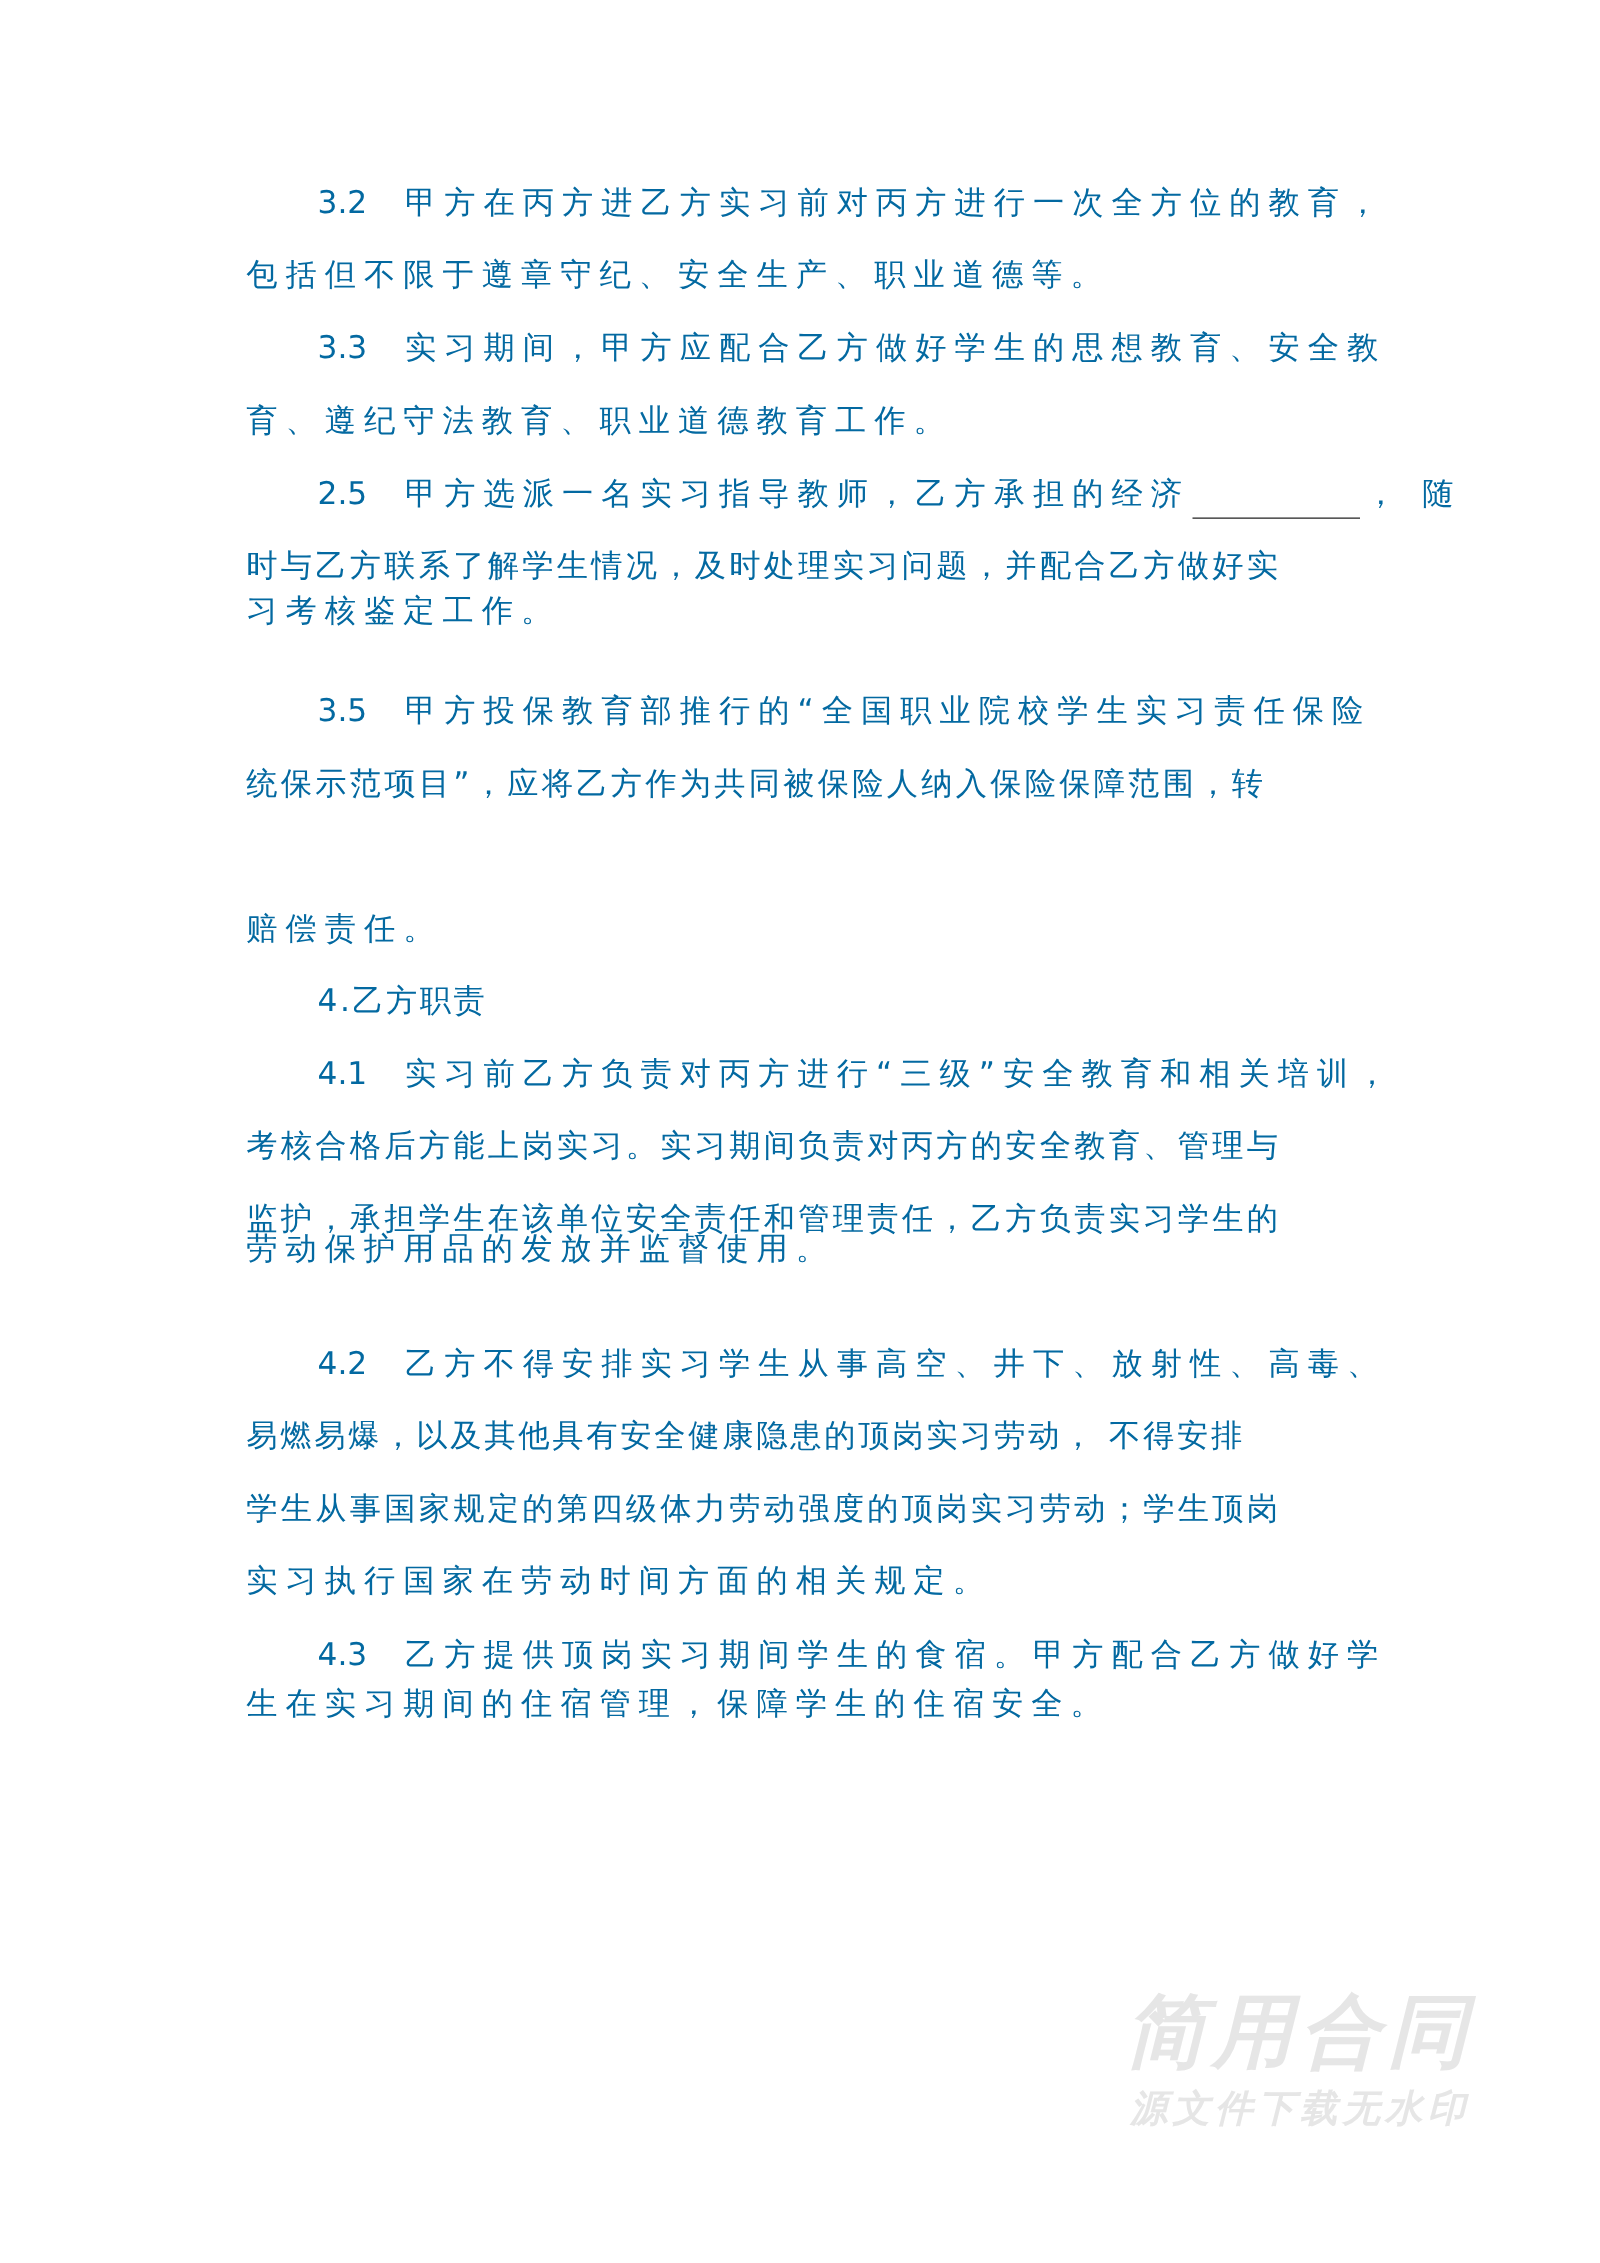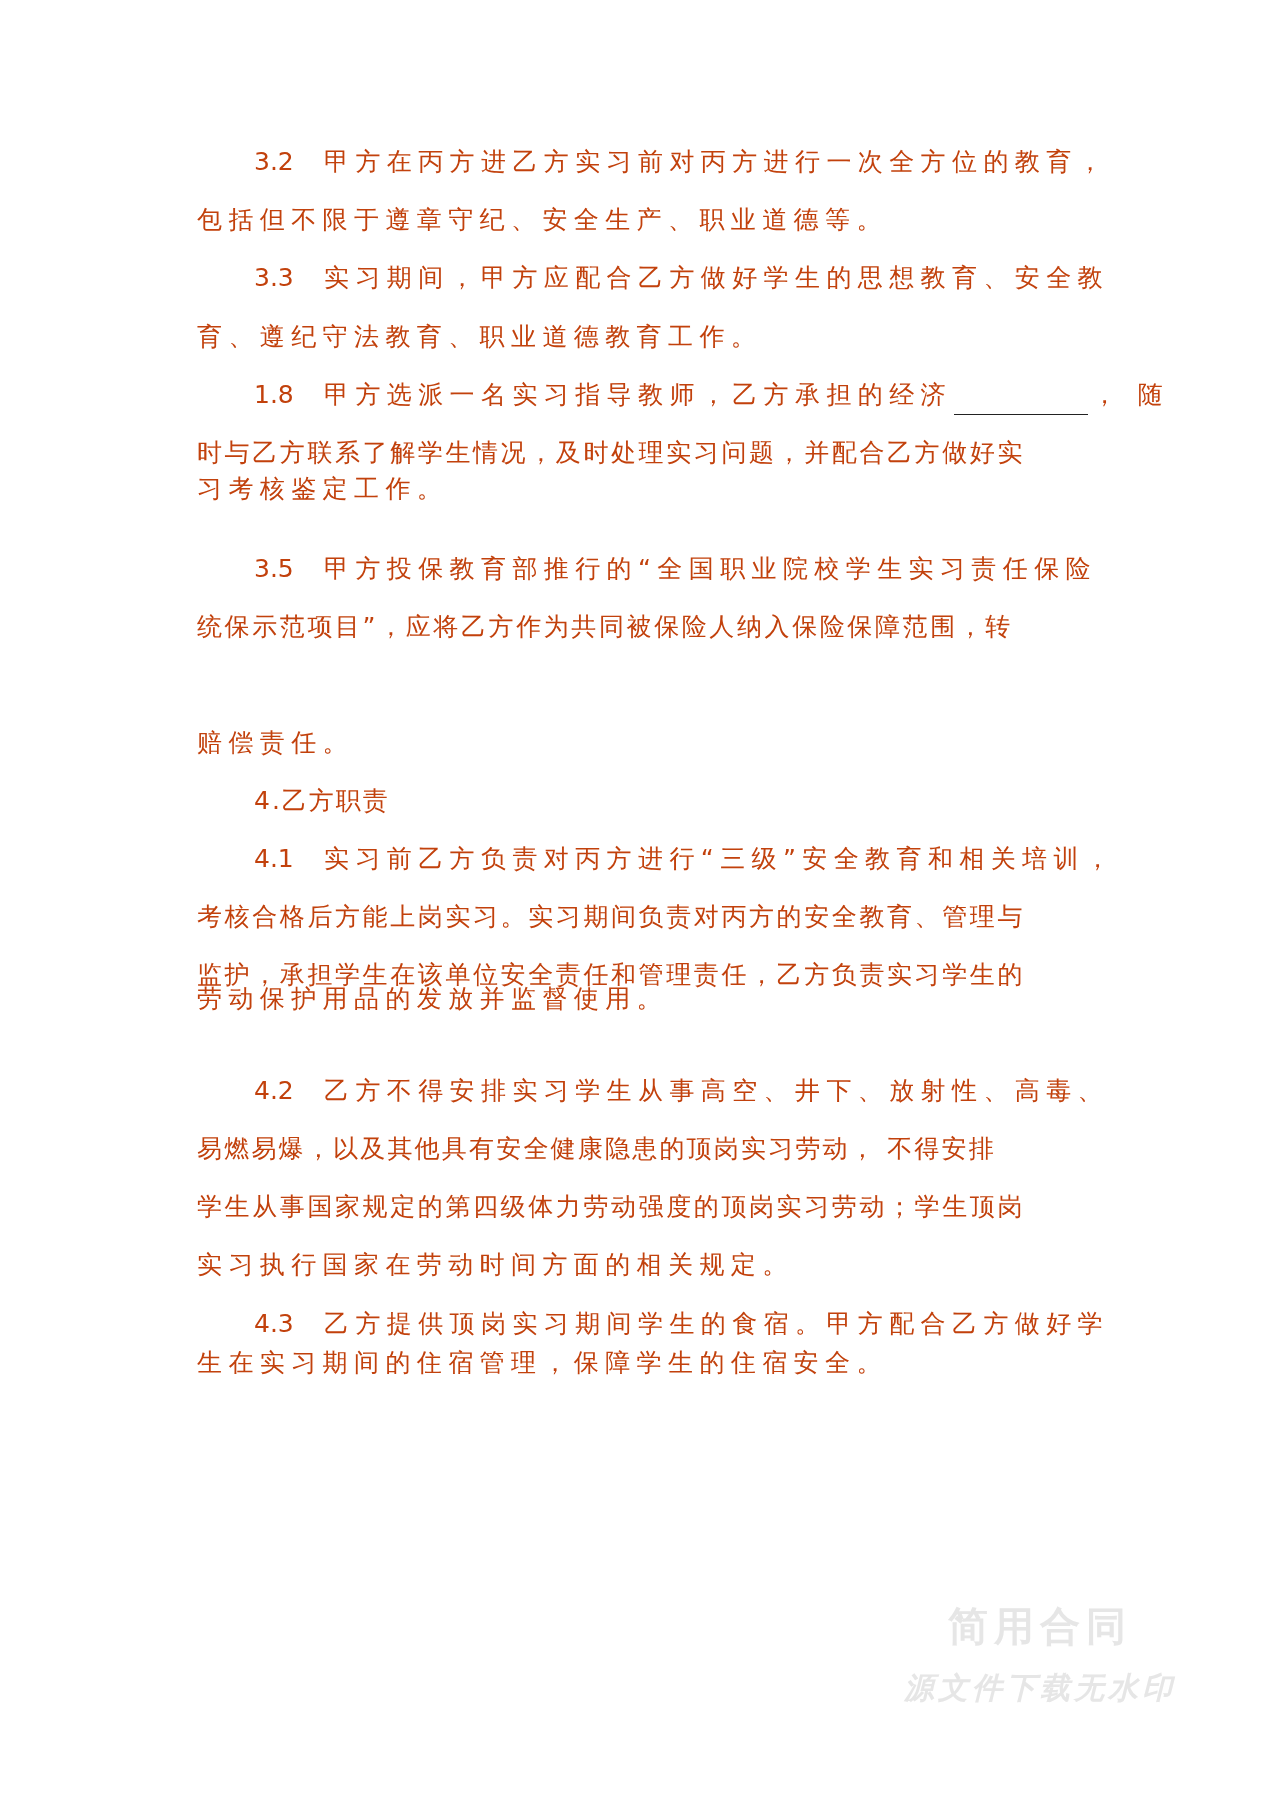--- a/index.html
+++ b/index.html
@@ -24,21 +24,21 @@
   }
   .line {
     position: absolute;
     left: 197px;
     width: 900px;
     height: 40px;
     font-size: 25px;
     line-height: 40px;
     letter-spacing: 6.4px;
     white-space: nowrap;
-    color: #c2410c;
+    color: #0369a1;
   }
   .line.indent { left: 254px; }
   .num {
     display: inline-block;
     width: 70px;
     letter-spacing: 0;
   }
   .blank {
     display: inline-block;
     width: 134px;
@@ -51,23 +51,24 @@
     position: absolute;
     left: 885px;
     top: 1590px;
     width: 310px;
     text-align: center;
     color: #e6e6e6;
     font-family: "DejaVu Sans", sans-serif;
     font-weight: bold;
   }
   .wm-main {
-    font-size: 40px;
+    font-size: 64px;
     line-height: 72px;
     letter-spacing: 6px;
+    font-style: italic;
   }
   .wm-sub {
     font-size: 30px;
     line-height: 40px;
     letter-spacing: 4px;
     font-style: italic;
     margin-top: 6px;
     text-align: center;
   }
 </style>
@@ -84,21 +85,21 @@
   </div>
 
   <div class="line indent" style="top:258px">
     <span class="num">3.3</span><span>实习期间，甲方应配合乙方做好学生的思想教育、安全教</span>
   </div>
   <div class="line" style="top:317px">
     <span>育、遵纪守法教育、职业道德教育工作。</span>
   </div>
 
   <div class="line indent" style="top:375px">
-    <span class="num">1.8</span><span>甲方选派一名实习指导教师，乙方承担的经济</span><span class="blank"></span><span>，  随</span>
+    <span class="num">2.5</span><span>甲方选派一名实习指导教师，乙方承担的经济</span><span class="blank"></span><span>，  随</span>
   </div>
   <div class="line" style="top:433px">
     <span style="letter-spacing:2.6px">时与乙方联系了解学生情况，及时处理实习问题，并配合乙方做好实</span>
   </div>
   <div class="line" style="top:469px">
     <span>习考核鉴定工作。</span>
   </div>
 
   <div class="line indent" style="top:549px">
     <span class="num">3.5</span><span>甲方投保教育部推行的“全国职业院校学生实习责任保险</span>

